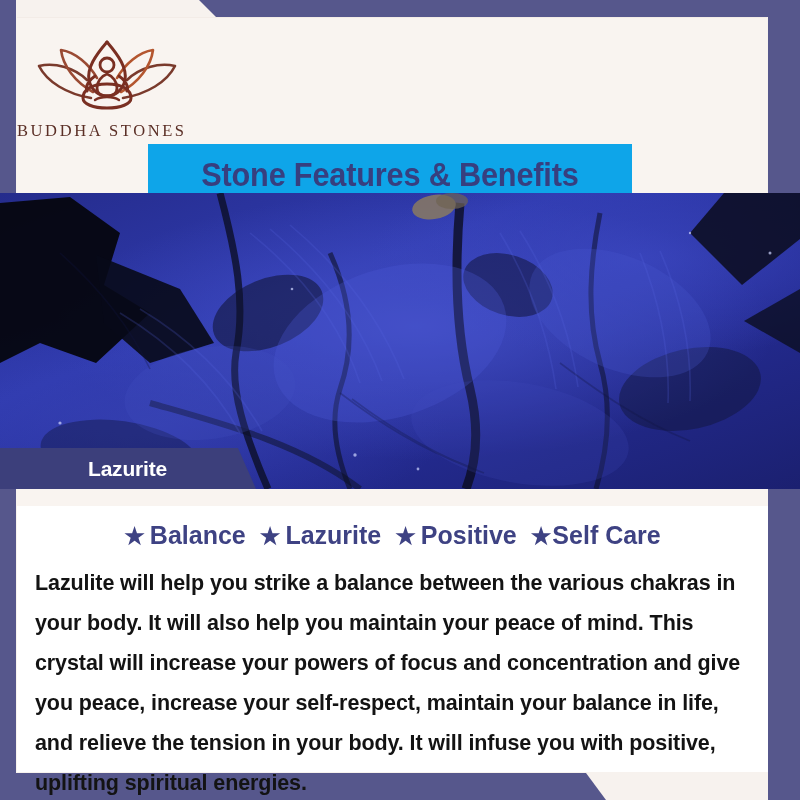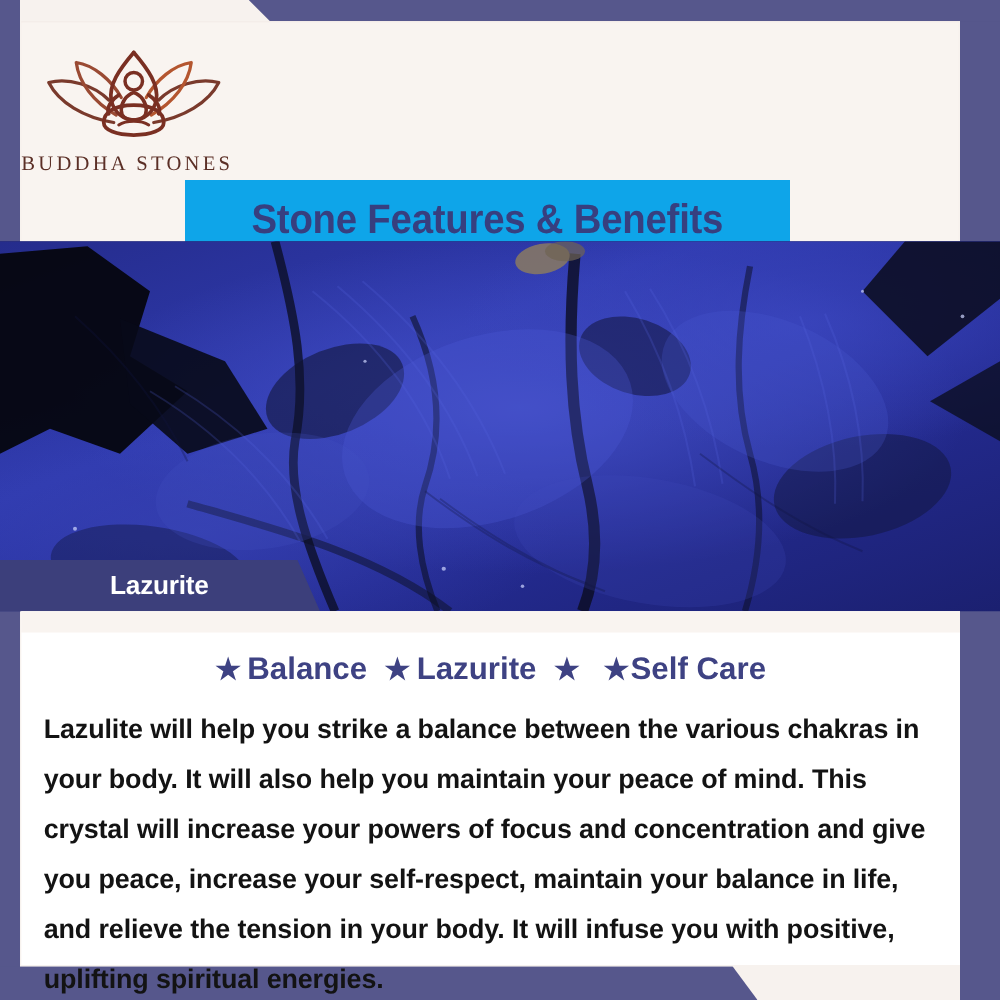--- a/index.html
+++ b/index.html
@@ -330,20 +330,21 @@
       <span class="kw">
         <span class="star">★</span>
         <span>Balance</span>
       </span>
       <span class="kw">
         <span class="star">★</span>
         <span>Lazurite</span>
       </span>
       <span class="kw">
         <span class="star">★</span>
+        <span>Positive</span>
       </span>
       <span class="kw kw-last">
         <span class="star">★</span>
         <span>Self Care</span>
       </span>
     </div>
 
     <div class="paragraph">Lazulite will help you strike a balance between the various chakras in your body. It will also help you maintain your peace of mind. This crystal will increase your powers of focus and concentration and give you peace, increase your self-respect, maintain your balance in life, and relieve the tension in your body. It will infuse you with positive, uplifting spiritual energies.</div>
   </div>
 

